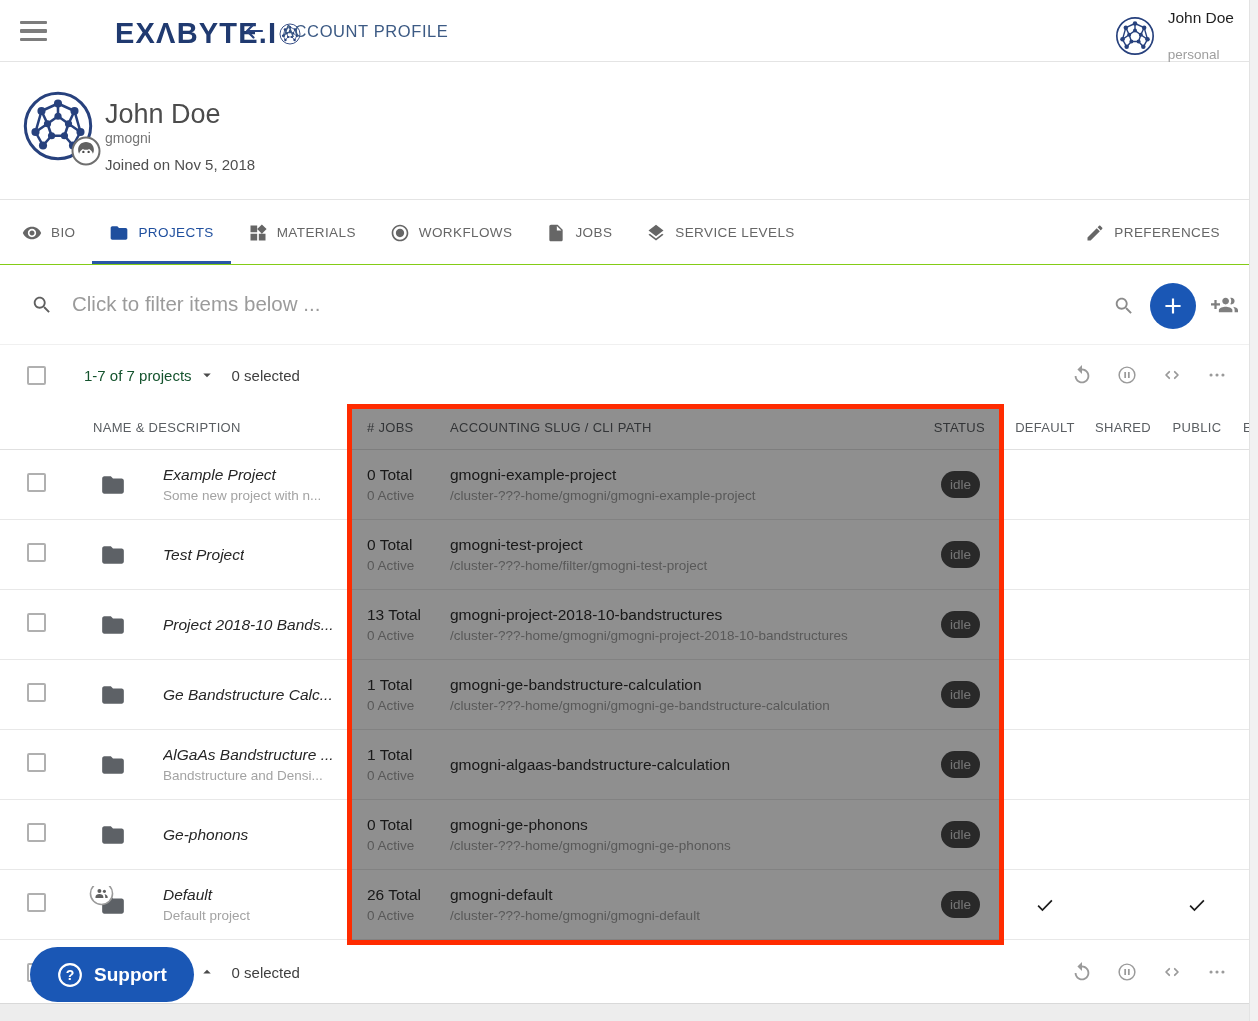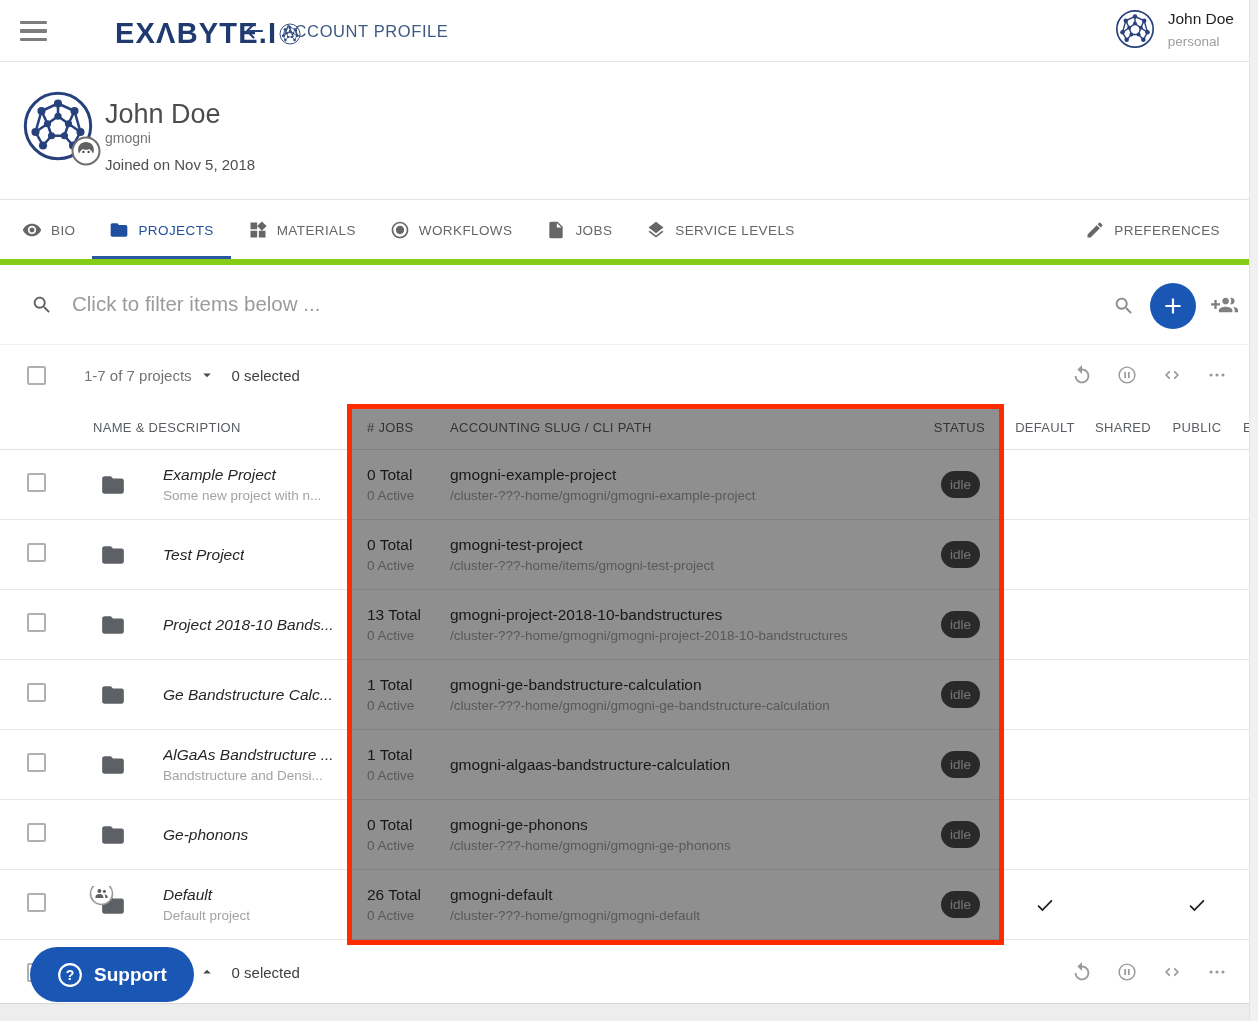--- a/index.html
+++ b/index.html
@@ -11,33 +11,33 @@
   .hamburger { position:absolute; left:20px; top:21px; width:27px; height:20px; display:flex; flex-direction:column; justify-content:space-between; cursor:pointer; }
   .hamburger i { display:block; height:3.2px; background:#7d7d7d; border-radius:1px; }
   .logo { position:absolute; left:75px; top:17px; display:flex; align-items:center; color:#203a70; }
   .logo-text { font-size:29px; font-weight:700; letter-spacing:1.2px;margin-left:40px; }
   .logo-ball { width:22px; height:22px; margin-left:2px; color:#27417d; }
   .back-btn { position:absolute; left:241px; top:19px; width:26px; height:24px; color:#27417d; cursor:pointer; }
   .appbar-title { position:absolute; left:283px; top:22px; font-size:16.5px; font-weight:500; letter-spacing:.6px; color:#3c5a84; }
   .appbar-user { position:absolute; right:24px; top:9px; display:flex; align-items:center; gap:13px; cursor:pointer; }
   .avatar-sm { width:40px; height:40px; color:#27417d; }
   .appbar-user-name { font-size:15.5px; color:#1f1f1f; }
-  .appbar-user-acct { font-size:13.5px; color:#9e9e9e; margin-top:6px; }
+  .appbar-user-acct { font-size:13.5px; color:#9e9e9e; margin-top:20px; }
 
   
   .profile { position:absolute; top:63px; left:0; right:0; height:137px; border-bottom:1px solid #e4e4e4; }
   .avatar-lg-wrap { position:absolute; left:22px; top:27px; width:72px; height:72px; }
   .avatar-lg { width:72px; height:72px; color:#27417d; }
   .face-badge { position:absolute; right:-7px; bottom:-4px; width:30px; height:30px; }
   .profile-name { position:absolute; left:105px; top:36px; font-size:27px; color:#4c4c4c; }
   .profile-username { position:absolute; left:105px; top:67px; font-size:14px; color:#757575; }
   .profile-joined { position:absolute; left:105px; top:93px; font-size:15px; color:#4f4f4f; }
 
   
-  .tabbar { position:absolute; top:201px; left:0; right:0; height:64px; border-bottom:6px solid #84cc16; display:flex; align-items:stretch; padding-left:5px; }
+  .tabbar { position:absolute; top:201px; left:0; right:0; height:64px; border-bottom:1px solid #84cc16; display:flex; align-items:stretch; padding-left:5px; }
   .tabs-right { margin-left:auto; display:flex; padding-right:21px; }
   .tab { display:flex; align-items:center; gap:9px; padding:3px 17px 0 17px; color:#666; cursor:pointer; border-bottom:3px solid transparent; }
   .tab.active { color:#1f4f9e; border-bottom-color:#2a57a5; }
   .tab-icon { width:20px; height:20px; }
   .tab-icon svg { width:100%; height:100%; }
   .tab-label { font-size:13.5px; font-weight:500; letter-spacing:.4px; white-space:nowrap; }
 
   
   .filterbar { position:absolute; top:266px; left:0; right:0; height:79px; border-bottom:1px solid #f0f0f0; }
   .filter-search-icon { position:absolute; left:31px; top:28px; width:22px; height:22px; color:#5f5f5f; }
@@ -47,21 +47,21 @@
   .add-btn { width:46px; height:46px; border-radius:50%; background:#1a57b5; display:flex; align-items:center; justify-content:center; cursor:pointer; }
   .add-btn .plus { width:26px; height:26px; color:#fff; }
   .group-add { width:27px; height:27px; color:#7f7f7f; cursor:pointer; }
 
   
   .toolbar { position:absolute; top:345px; left:0; right:0; height:60px; }
   .footerbar { position:absolute; top:941px; left:0; right:0; height:62px; background:#fff; }
   .bar-inner { position:relative; height:100%; display:flex; align-items:center; }
   .checkbox { width:19px; height:19px; border:2px solid #b0b0b0; border-radius:2px; background:#fff; display:inline-block; cursor:pointer; flex:none; }
   .bar-check { margin-left:27px; }
-  .bar-range { margin-left:38px; font-size:15px; color:#737373; }
+  .bar-range { margin-left:38px; font-size:15px; color:#14532d; }
   .bar-caret { width:18px; height:18px; margin-left:6px; color:#4a4a4a; }
   .bar-selected { margin-left:16px; font-size:15px; color:#3f3f3f; }
   .bar-icons { position:absolute; right:30px; display:flex; align-items:center; gap:23px; }
   .bar-icon { width:22px; height:22px; color:#9a9a9a; cursor:pointer; }
   .bar-icon svg { width:100%; height:100%; }
 
   
   .table { position:absolute; top:405px; left:0; right:0; }
   .grid { display:grid; grid-template-columns:85px 262px 103px 480px 75px 80px 76px 72px 1fr; align-items:center; }
   .thead { height:45px; border-bottom:1px solid #e0e0e0; font-size:13px; color:#5a5e62; font-weight:500; letter-spacing:.3px; }
@@ -406,21 +406,21 @@
         <span class="pname">Test Project</span>
 
       </span>
     </div>
     <div class="c-jobs cellcol">
       <span class="jtotal">0 Total</span>
       <span class="jactive">0 Active</span>
     </div>
     <div class="cellcol">
       <span class="slug">gmogni-test-project</span>
-      <span class="path">/cluster-???-home/items/gmogni-test-project</span>
+      <span class="path">/cluster-???-home/filter/gmogni-test-project</span>
     </div>
     <div class="c-status-cell">
             <span class="pill">idle</span>
           </div>
     <div class="check-cell c-default"></div>
     <div class="check-cell c-shared"></div>
     <div class="check-cell c-public"></div>
     <div class="c-ex"></div>
   </div>
         <div class="grid trow">

